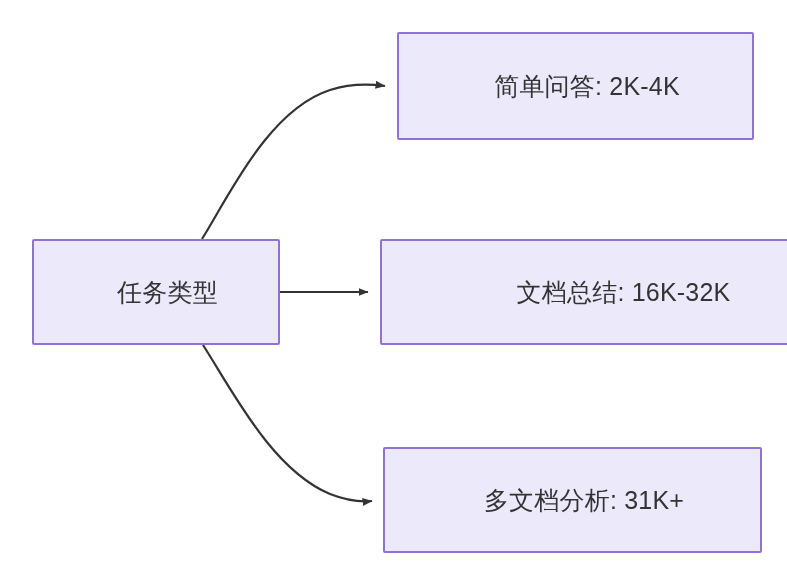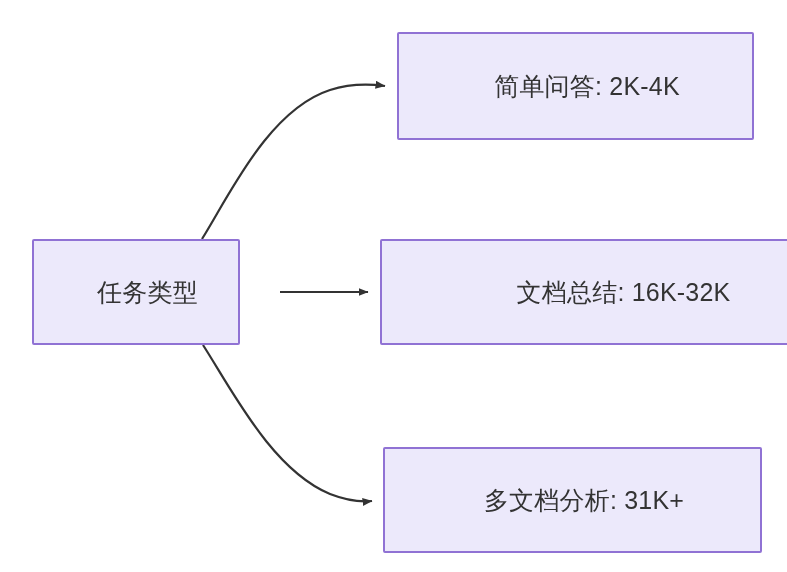--- a/index.html
+++ b/index.html
@@ -40,21 +40,21 @@
   }
   .node-label {
     font-size: 25px;
     line-height: 1.2;
     color: #333333;
     letter-spacing: 0.2px;
     white-space: nowrap;
     font-family: "Liberation Sans", "DejaVu Sans", sans-serif;
   }
   
-  #node-root        { left: 32px;  top: 239px; width: 208px; height: 106px; }
+  #node-root        { left: 32px;  top: 239px; width: 248px; height: 106px; }
   #node-simple-qa   { left: 397px; top: 32px;  width: 357px; height: 108px; }
   #node-doc-summary { left: 380px; top: 239px; width: 464px; height: 106px; }
   #node-multi-doc   { left: 383px; top: 447px; width: 379px; height: 106px; }
 </style>
 </head>
 <body>
 
 <div id="diagram-root">
 
   <svg id="edge-layer" viewBox="0 0 787 572">

